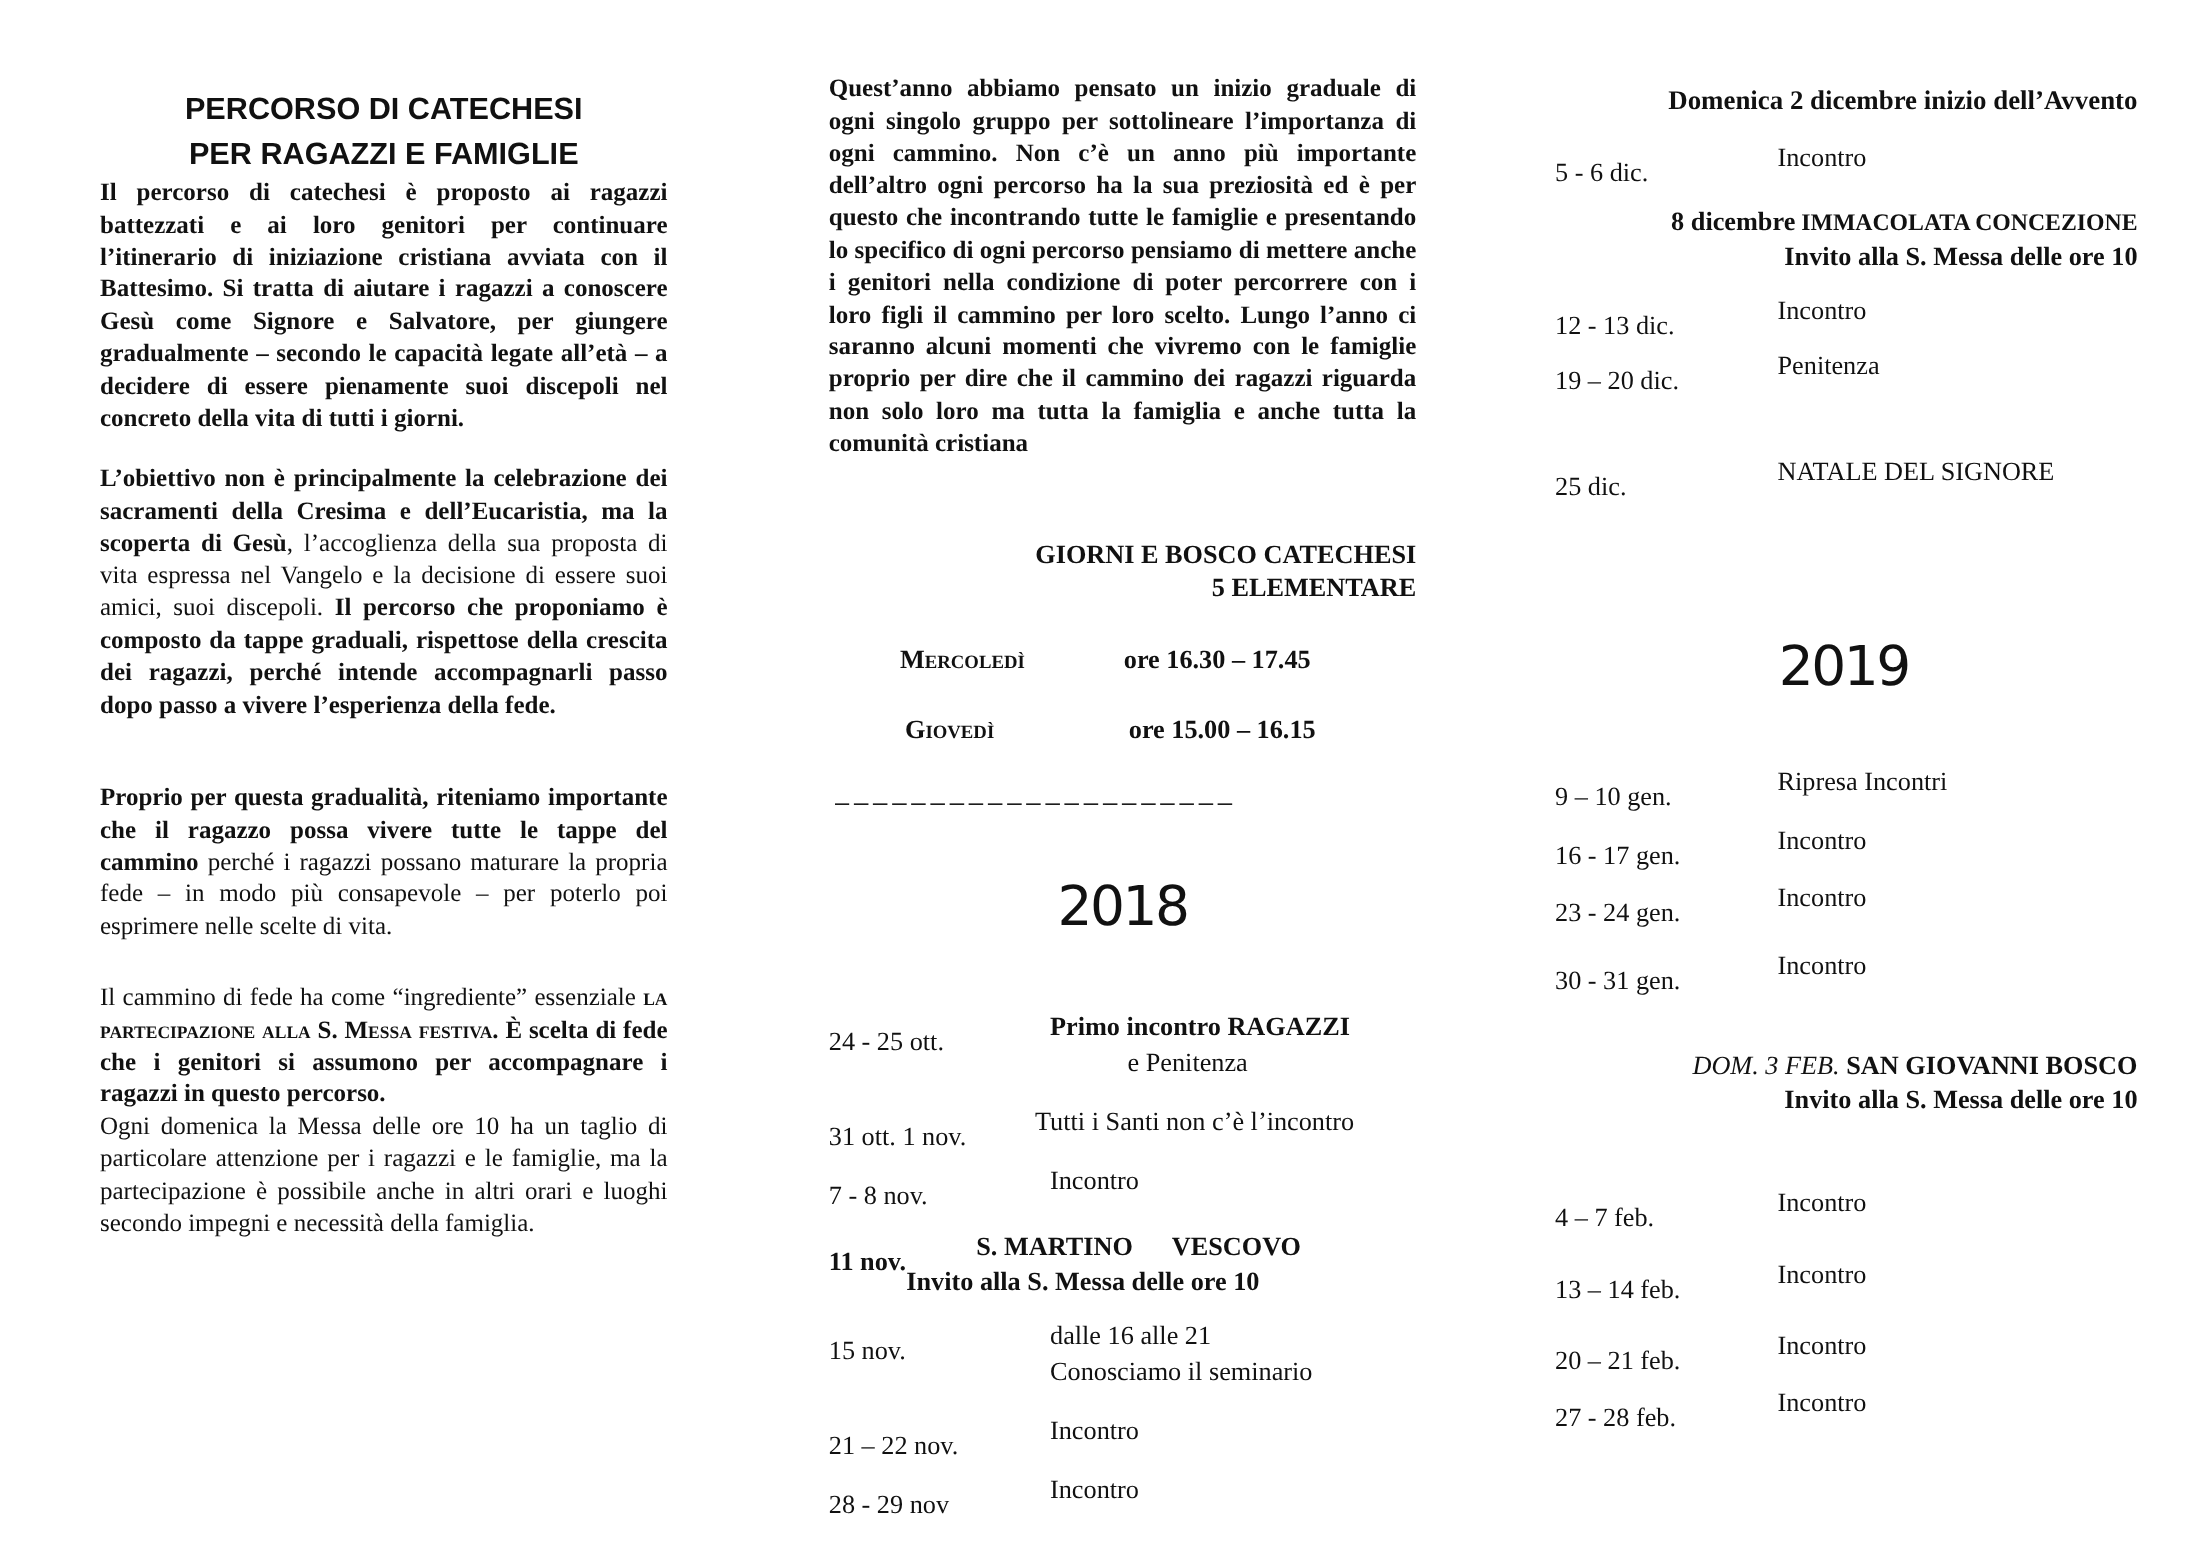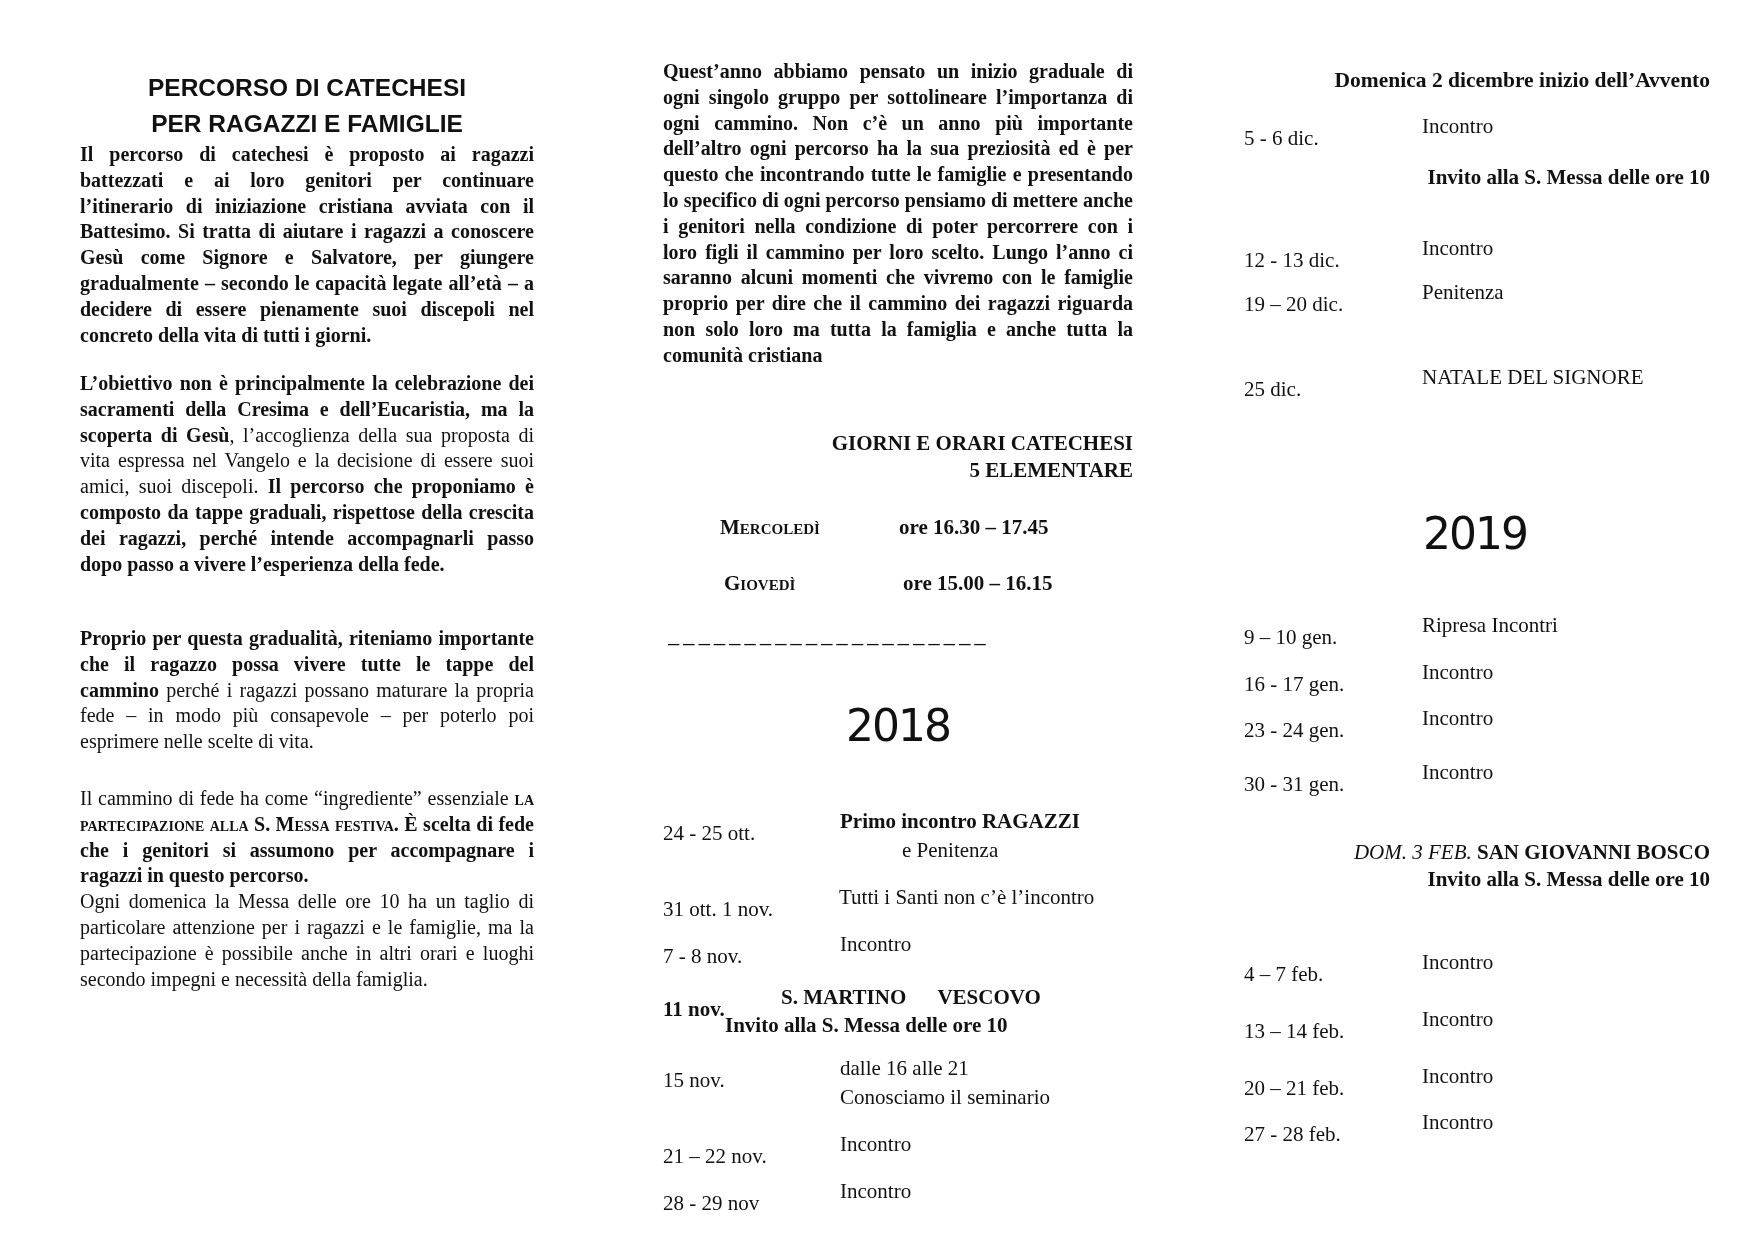--- a/index.html
+++ b/index.html
@@ -37,21 +37,21 @@
 
   <p class="para" style="top:626px;"><span class="b">Proprio per questa gradualità, riteniamo importante che il ragazzo possa vivere tutte le tappe del cammino</span><span> perché  i ragazzi possano maturare la propria fede – in modo più consapevole –  per poterlo poi esprimere nelle scelte di vita.</span></p>
 
   <p class="para" style="top:786px;"><span>Il cammino di fede ha come “ingrediente” essenziale  </span><span class="sc">la partecipazione alla S. Messa festiva.</span><span class="b"> È scelta di fede che i genitori si assumono per accompagnare i ragazzi in questo percorso.</span><br><span>Ogni domenica la Messa delle ore 10 ha un taglio di particolare attenzione per i ragazzi e le famiglie, ma la partecipazione è possibile anche in altri orari e luoghi secondo impegni e necessità della famiglia.</span></p>
 </div>
 
 <div class="col" id="col2">
   <p class="para b" style="top:59px;">Quest’anno abbiamo pensato un inizio graduale di ogni singolo gruppo per sottolineare l’importanza di ogni cammino. Non c’è un anno più importante dell’altro ogni percorso ha la sua preziosità ed è per questo che incontrando tutte le famiglie e presentando lo specifico di ogni percorso pensiamo di mettere anche i genitori nella condizione di poter percorrere con i loro figli il cammino per loro scelto. Lungo l’anno ci saranno alcuni momenti che vivremo con le famiglie proprio per dire che il cammino dei ragazzi riguarda non solo loro ma tutta la famiglia e anche tutta la comunità cristiana</p>
 
   <div class="heading-center" style="top:430px;">
-    <div>GIORNI E ORARI CATECHESI</div>
+    <div>GIORNI E BOSCO CATECHESI</div>
     <div>5 ELEMENTARE</div>
   </div>
 
   <div class="hours-row" style="top:515px;">
     <span style="position:absolute; left:57px; font-variant:small-caps;">Mercoledì</span>
     <span style="position:absolute; left:236px;">ore 16.30 – 17.45</span>
   </div>
   <div class="hours-row" style="top:571px;">
     <span style="position:absolute; left:61px; font-variant:small-caps;">Giovedì</span>
     <span style="position:absolute; left:240px;">ore 15.00 – 16.15</span>
@@ -61,21 +61,21 @@
 
   <div class="year" style="top:700px;">2018</div>
 
   <div class="sched" style="top:808px; left:0; width:470px;">
     <span class="d">24 - 25 ott.</span>
     <span class="e b" style="left:177px;">Primo incontro RAGAZZI</span>
     <span class="e" style="left:239px; top:29px;">e Penitenza</span>
   </div>
   <div class="sched" style="top:884px; left:0; width:470px;">
     <span class="d">31 ott. 1 nov.</span>
-    <span class="e" style="left:176px;">Tutti i Santi non c’è l’incontro</span>
+    <span class="e" style="left:165px;">Tutti i Santi non c’è l’incontro</span>
   </div>
   <div class="sched" style="top:931px; left:0; width:470px;">
     <span class="d">7 - 8  nov.</span>
     <span class="e" style="left:177px;">Incontro</span>
   </div>
   <div class="sched b" style="top:984px; left:0; width:470px;">
     <span class="d">11 nov.</span>
     <span class="e" style="left:118px; white-space:pre;">S. MARTINO      VESCOVO</span>
     <span class="e" style="left:62px; top:28px;">Invito alla S. Messa delle ore 10</span>
   </div>
@@ -96,20 +96,21 @@
 
 <div class="col" id="col3">
   <div class="heading-center" style="top:67px; font-size:21.5px;">Domenica 2 dicembre inizio dell’Avvento</div>
 
   <div class="sched" style="top:113px; left:4px; width:470px;">
     <span class="d">5 - 6 dic.</span>
     <span class="e" style="left:178px;">Incontro</span>
   </div>
 
   <div class="heading-center" style="top:164px;">
+    <div><span>8 dicembre</span><span style="font-size:19px;"> IMMACOLATA CONCEZIONE</span></div>
     <div>Invito alla S. Messa delle ore 10</div>
   </div>
 
   <div class="sched" style="top:235px; left:4px; width:470px;">
     <span class="d">12 - 13 dic.</span>
     <span class="e" style="left:178px;">Incontro</span>
   </div>
   <div class="sched" style="top:279px; left:4px; width:470px;">
     <span class="d">19 – 20 dic.</span>
     <span class="e" style="left:178px;">Penitenza</span>

